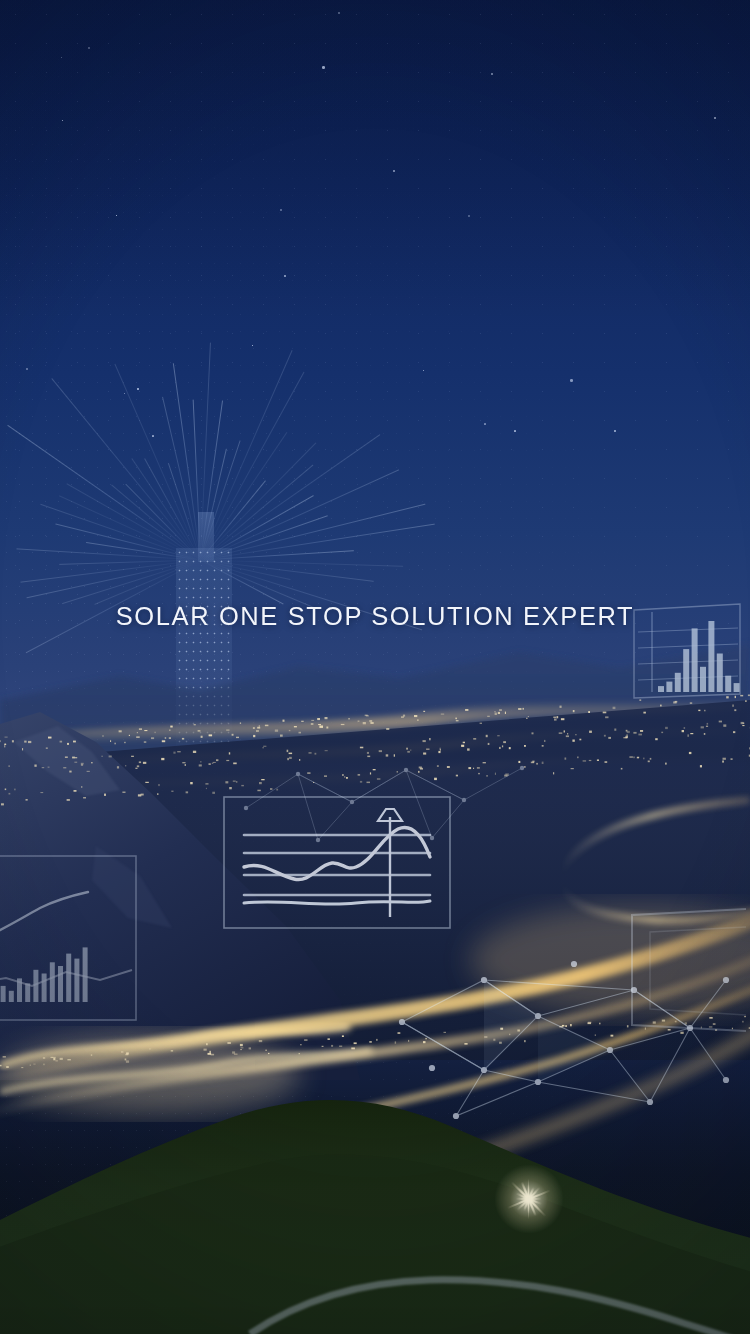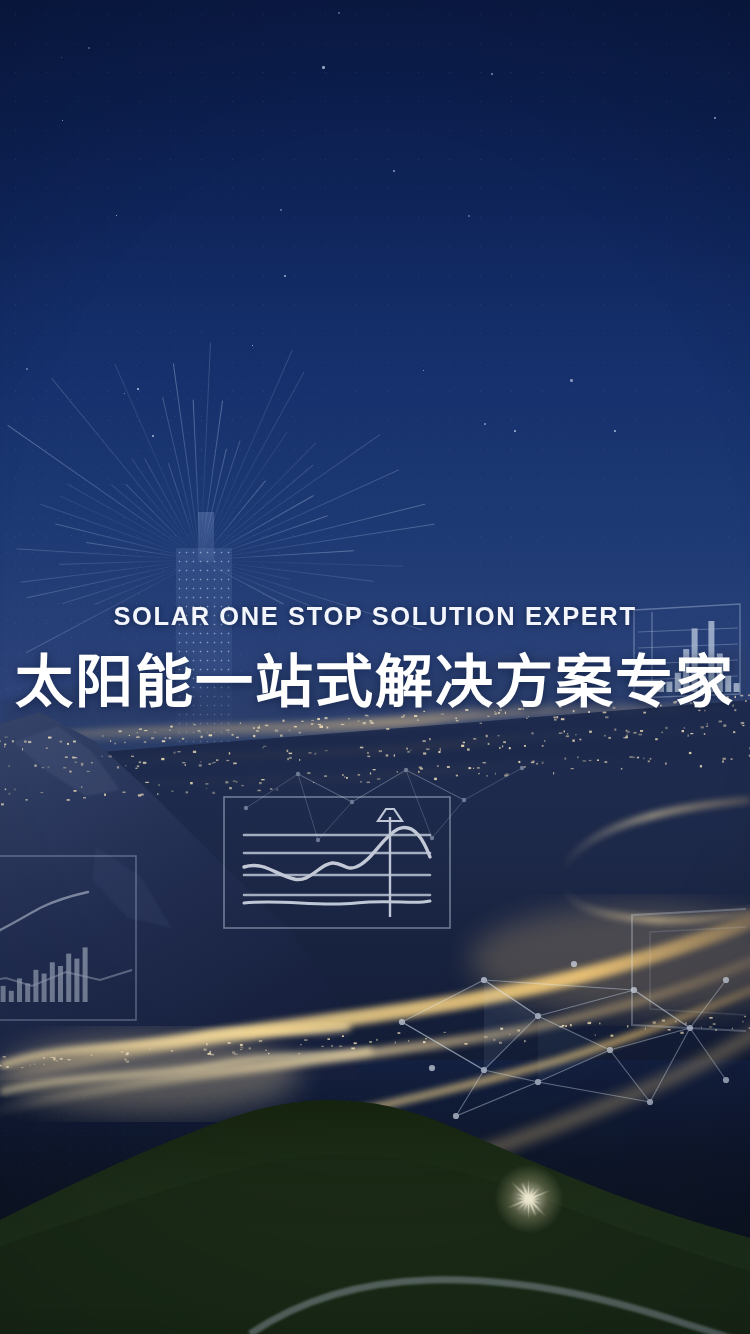--- a/index.html
+++ b/index.html
@@ -82,21 +82,21 @@
     position:absolute;
     left:0;right:0;
     top:604px;
     text-align:center;
     z-index:40;
   }
   .eyebrow{
     font-size:25.5px;
     letter-spacing:1.6px;
     color:#f2f5fb;
-    font-weight:700;
+    font-weight:400;
     line-height:1;
     text-shadow:0 1px 6px rgba(5,14,40,.55);
     white-space:nowrap;
   }
   .title{
     margin-top:22px;
     font-size:58px;
     font-weight:700;
     color:#ffffff;
     letter-spacing:2px;
@@ -891,17 +891,16 @@
           <circle cx="228" cy="70" r="2.2"></circle>
           <circle cx="286" cy="38" r="2.2"></circle>
           <circle cx="82" cy="110" r="2.2"></circle>
           <circle cx="196" cy="108" r="2.2"></circle>
         </g>
     </svg>
   </div>
 
   <div class="headline">
     <div class="eyebrow">SOLAR ONE STOP SOLUTION EXPERT</div>
-    <h1 class="title">太阳能一站式解决方案专家</h1>
   </div>
 
   <div class="layer vignette"></div>
 </div>
 
 </body></html>

